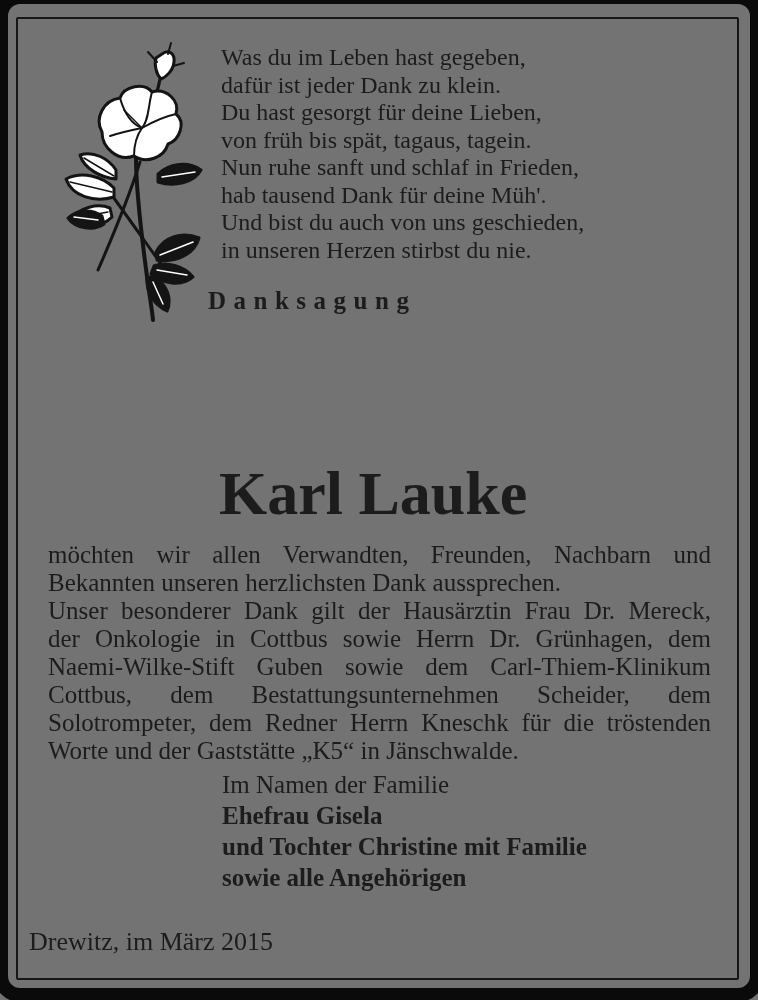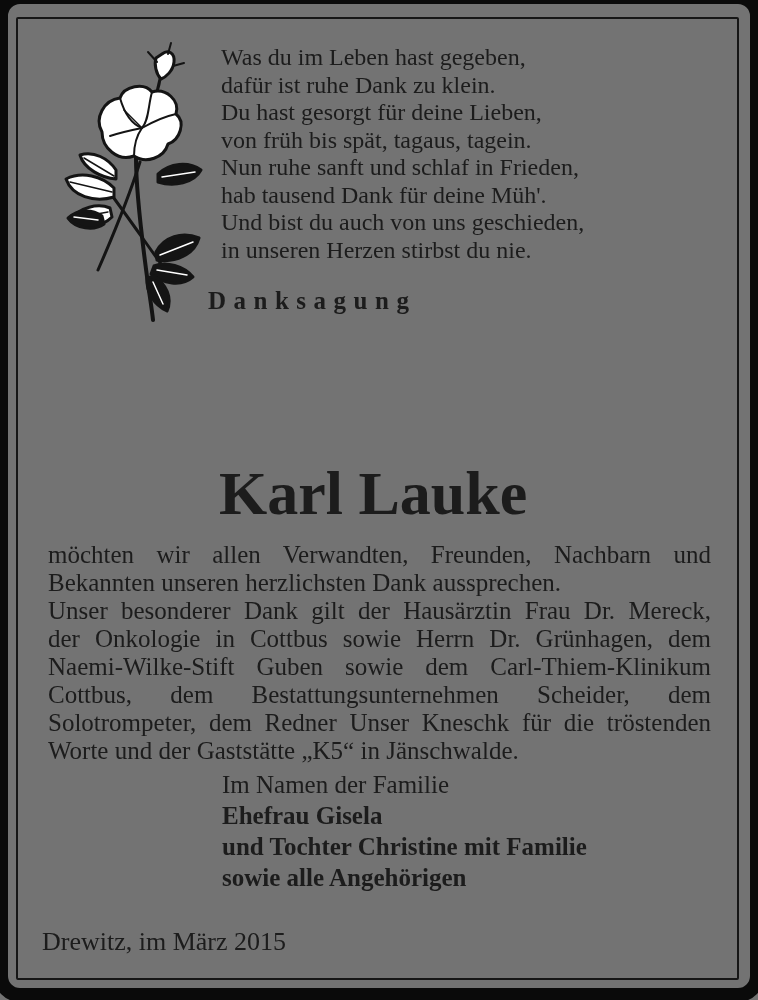--- a/index.html
+++ b/index.html
@@ -68,21 +68,21 @@
   .family {
     position: absolute;
     left: 222px; top: 769px;
     font-size: 25px;
     line-height: 31px;
     white-space: nowrap;
   }
   .family .bold { font-weight: bold; }
   .dateline {
     position: absolute;
-    left: 42px; top: 927px;
+    left: 29px; top: 927px;
     font-size: 26px;
     white-space: nowrap;
   }
 </style>
 </head>
 <body>
 
 <div id="page">
 
   <div class="outer-frame"></div>
@@ -126,21 +126,21 @@
       <path d="M110 215 L143 202" stroke="#ffffff" stroke-width="1.5"></path>
       <path d="M104 226 C116 221 134 226 143 237 C132 247 112 244 101 234 Z" fill="#141414"></path>
       <path d="M107 230 L137 235" stroke="#ffffff" stroke-width="1.5"></path>
       <path d="M97 238 C96 252 104 265 117 271 C123 258 116 244 104 236 Z" fill="#141414"></path>
       <path d="M103 242 L113 264" stroke="#ffffff" stroke-width="1.5"></path>
     </g>
   </svg>
 
   <div class="poem">
     <div>Was du im Leben hast gegeben,</div>
-    <div>dafür ist ruhe Dank zu klein.</div>
+    <div>dafür ist jeder Dank zu klein.</div>
     <div>Du hast gesorgt für deine Lieben,</div>
     <div>von früh bis spät, tagaus, tagein.</div>
     <div>Nun ruhe sanft und schlaf in Frieden,</div>
     <div>hab tausend Dank für deine Müh'.</div>
     <div>Und bist du auch von uns geschieden,</div>
     <div>in unseren Herzen stirbst du nie.</div>
   </div>
 
   <div class="heading">Danksagung</div>
 
@@ -150,21 +150,21 @@
   <div class="para para-thanks1">
     <div class="jline">möchten wir allen Verwandten, Freunden, Nachbarn und</div>
     <div class="jline jlast">Bekannten unseren herzlichsten Dank aussprechen.</div>
   </div>
 
   <div class="para para-thanks2">
     <div class="jline">Unser besonderer Dank gilt der Hausärztin Frau Dr. Mereck,</div>
     <div class="jline">der Onkologie in Cottbus sowie Herrn Dr. Grünhagen, dem</div>
     <div class="jline">Naemi-Wilke-Stift Guben sowie dem Carl-Thiem-Klinikum</div>
     <div class="jline">Cottbus, dem Bestattungsunternehmen Scheider, dem</div>
-    <div class="jline">Solotrompeter, dem Redner Unser Kneschk für die tröstenden</div>
+    <div class="jline">Solotrompeter, dem Redner Herrn Kneschk für die tröstenden</div>
     <div class="jline jlast">Worte und der Gaststätte „K5“ in Jänschwalde.</div>
   </div>
 
   <div class="family">
     <div>Im Namen der Familie</div>
     <div class="bold">Ehefrau Gisela</div>
     <div class="bold">und Tochter Christine mit Familie</div>
     <div class="bold">sowie alle Angehörigen</div>
   </div>
 

